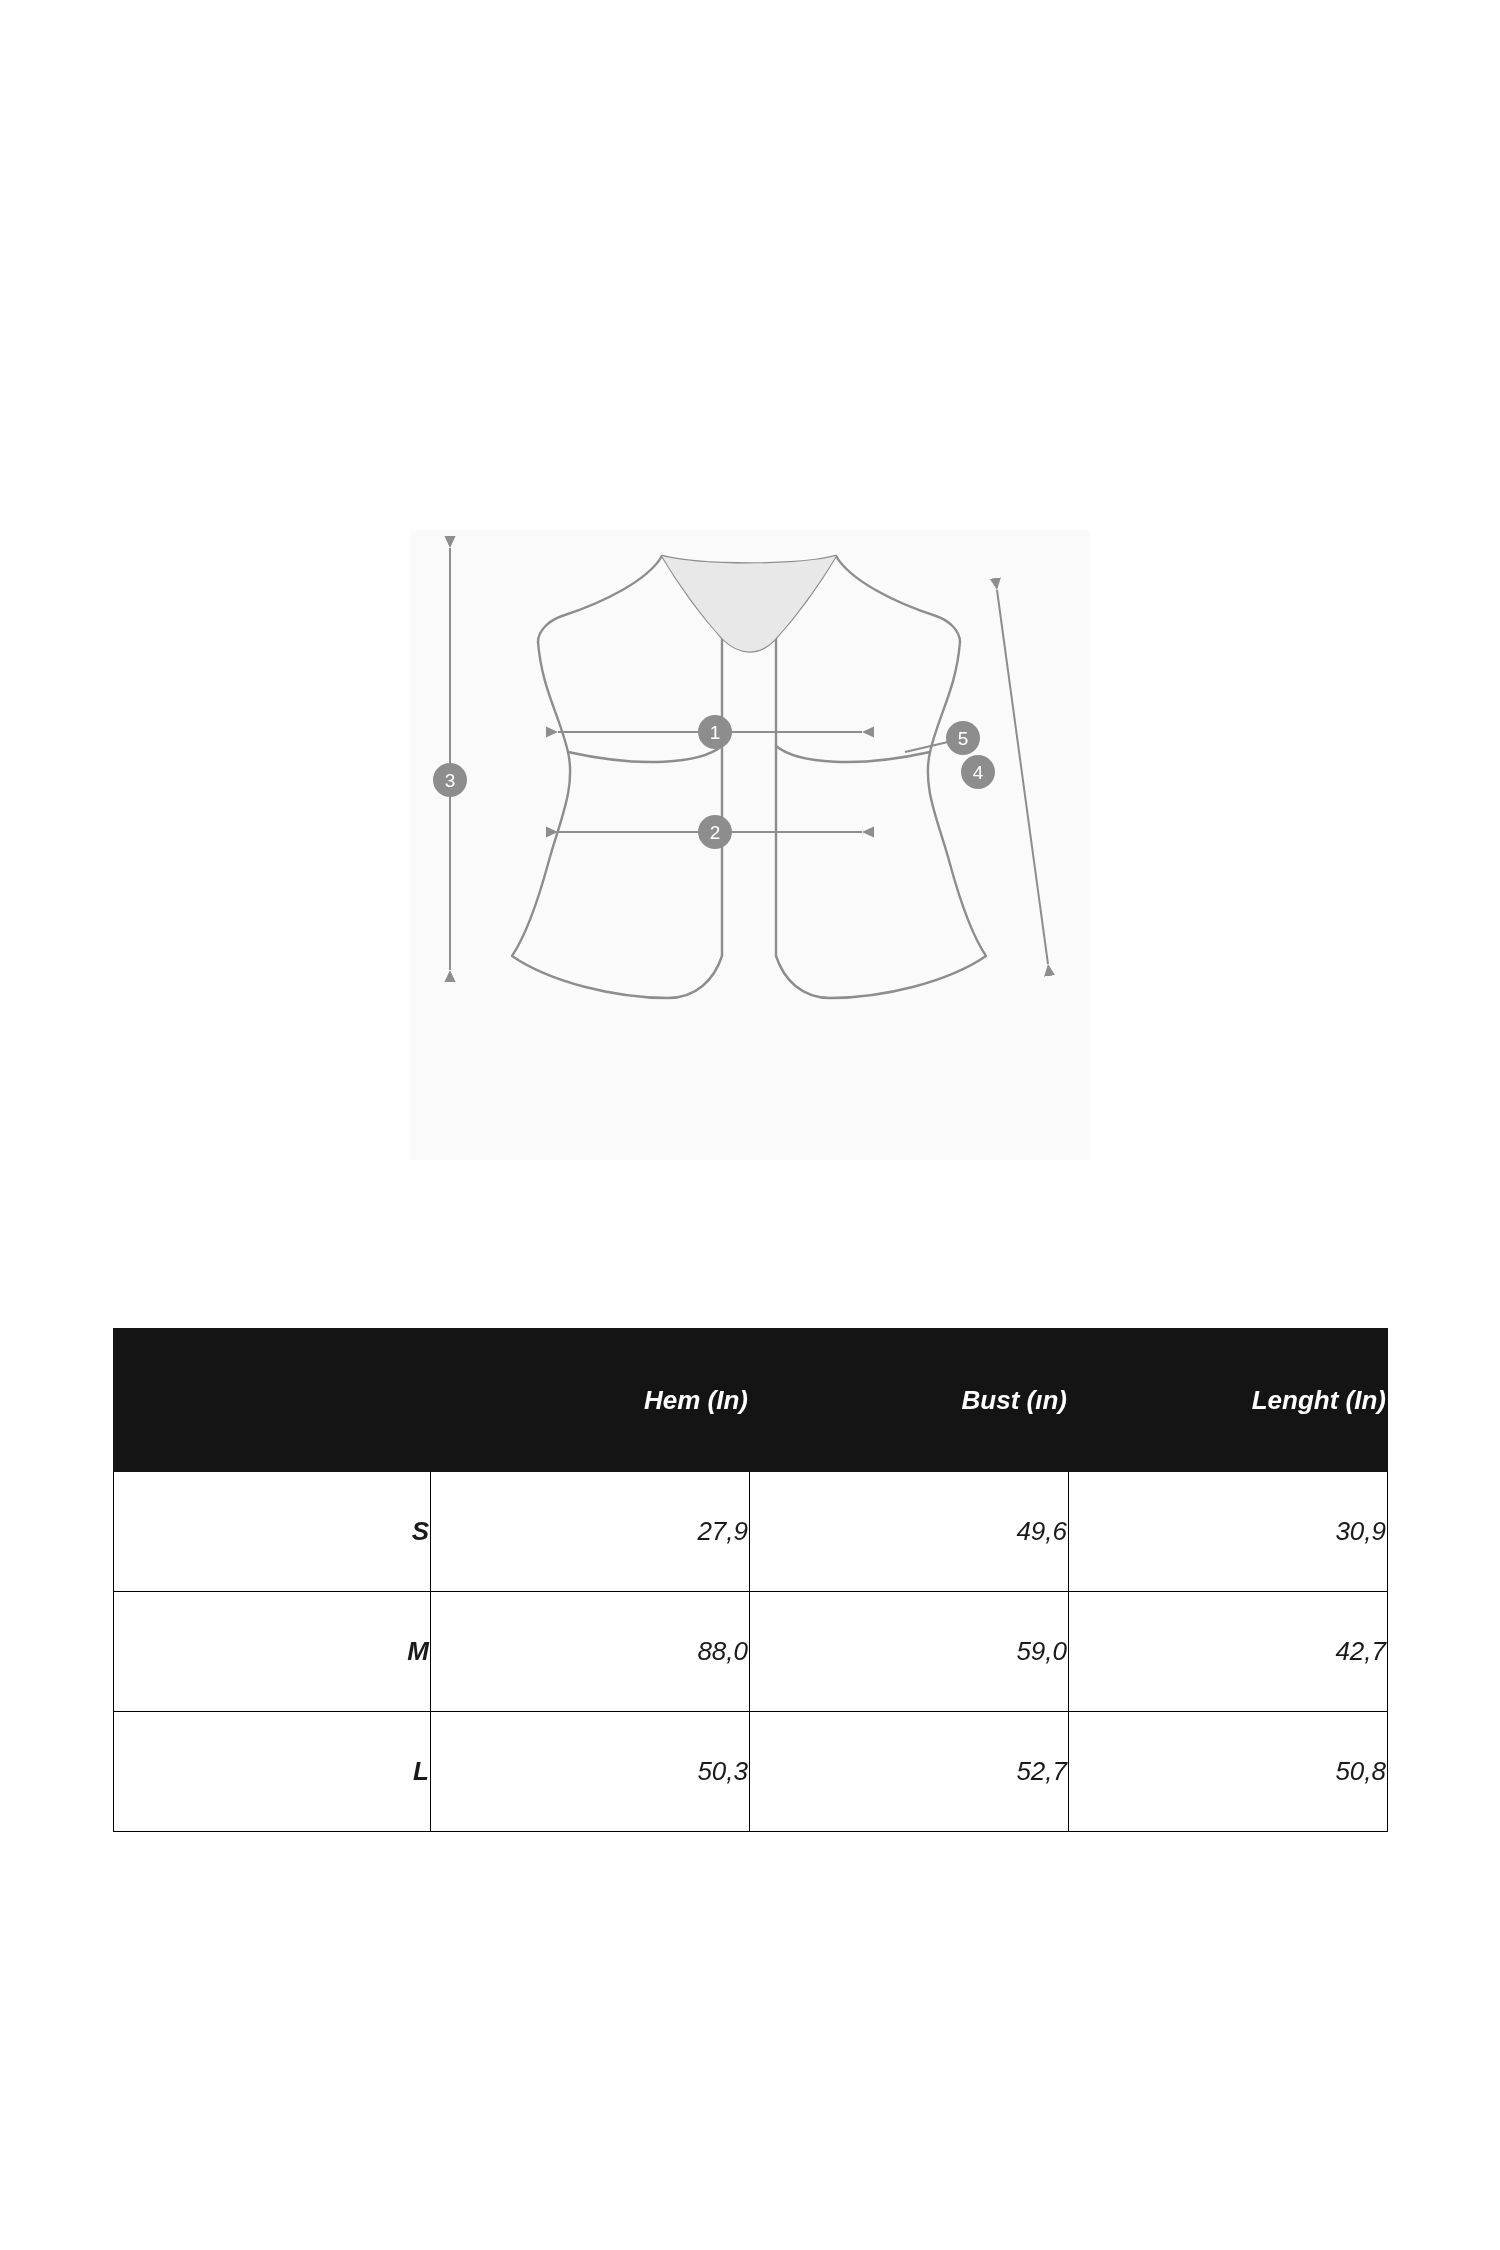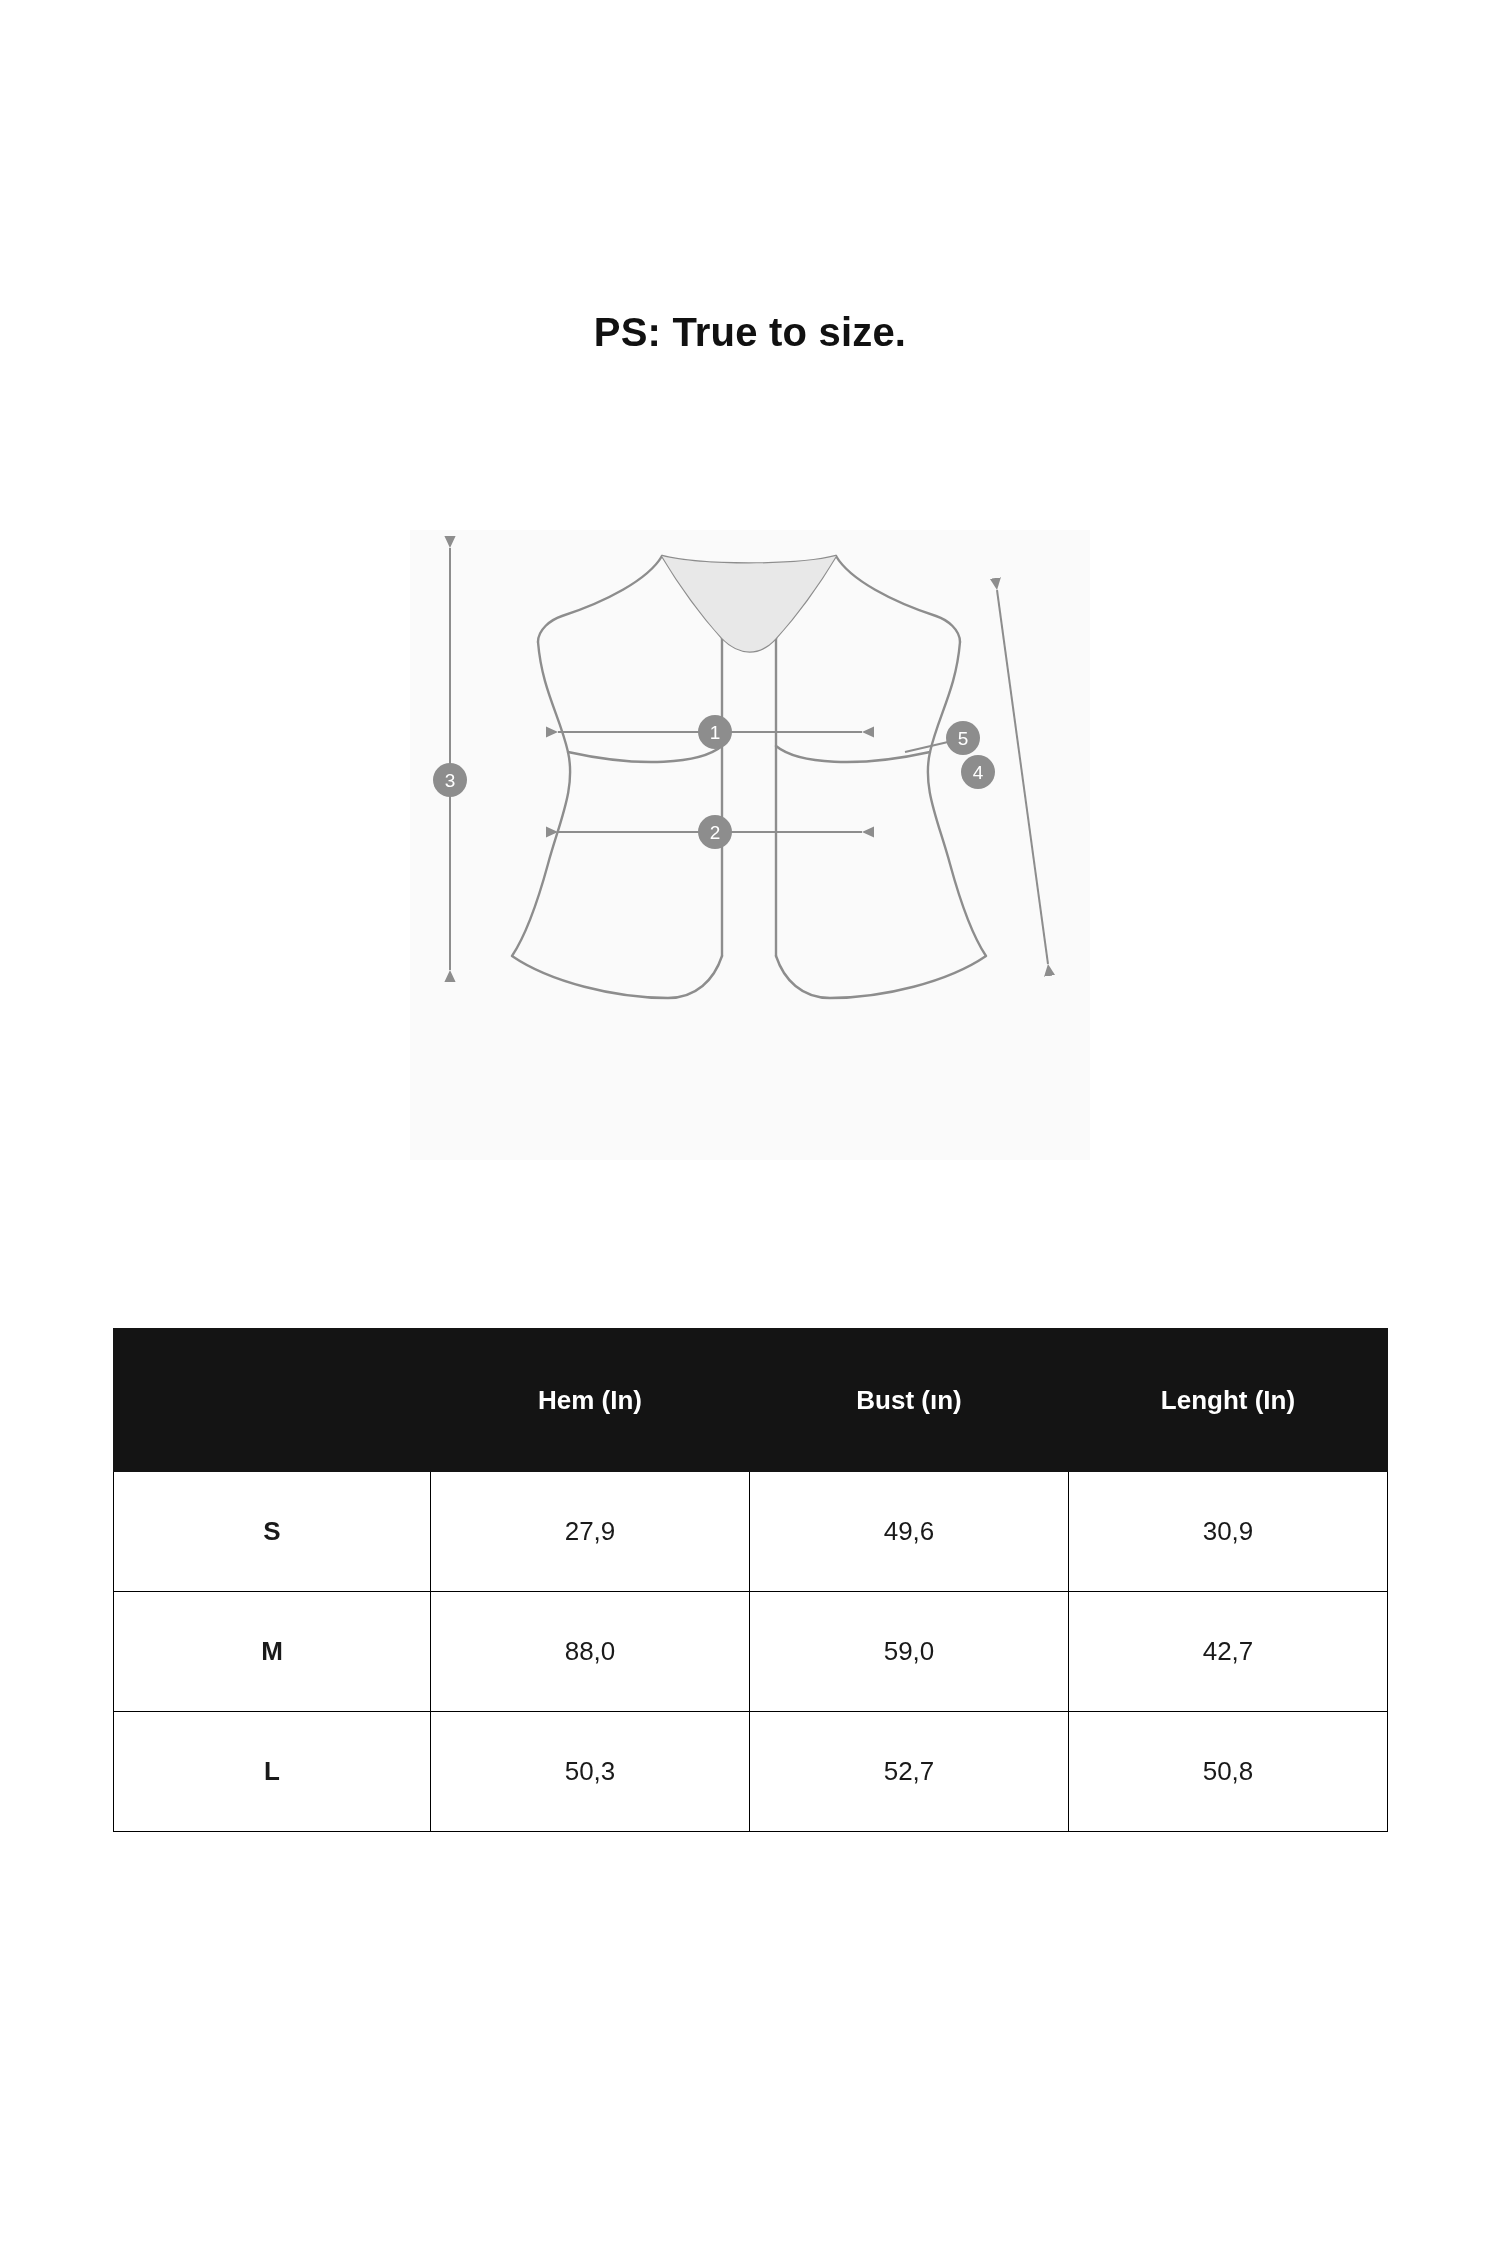--- a/index.html
+++ b/index.html
@@ -62,23 +62,24 @@
     width: 1274px;
   }
   table.size-table {
     border-collapse: collapse;
     width: 100%;
     table-layout: fixed;
   }
   table.size-table th,
   table.size-table td {
     border: 1.5px solid #000000;
-    text-align: center;
+    text-align: right;
     vertical-align: middle;
     font-size: 26px;
+    font-style: italic;
   }
   table.size-table thead th {
     background: #141414;
     color: #ffffff;
     height: 140px;
     font-weight: bold;
     border-color: #141414;
   }
   table.size-table thead th.corner {
     background: #141414;
@@ -95,21 +96,20 @@
   col.c-size { width: 317px; }
   col.c-hem  { width: 319px; }
   col.c-bust { width: 319px; }
   col.c-len  { width: 319px; }
 </style>
 </head>
 <body>
 
 <div class="page">
 
-  <div class="heading">PS: True to size.</div>
 
   <div class="diagram-wrap">
     <div class="diagram">
       <svg width="700" height="660" viewBox="0 0 700 660" xmlns="http://www.w3.org/2000/svg">
 
         <rect x="10" y="10" width="680" height="630" fill="#fafafa"></rect>
 
         <g fill="none" stroke="#8d8d8d" stroke-width="2.4" stroke-linejoin="round" stroke-linecap="round">
 
           <path d="M138 122 C 138 110, 150 100, 162 96 C 205 82, 248 60, 262 36

